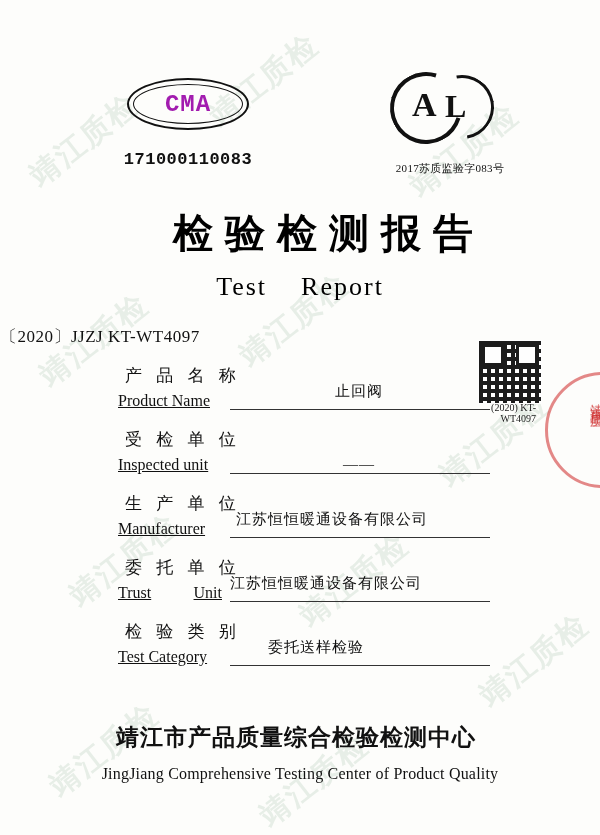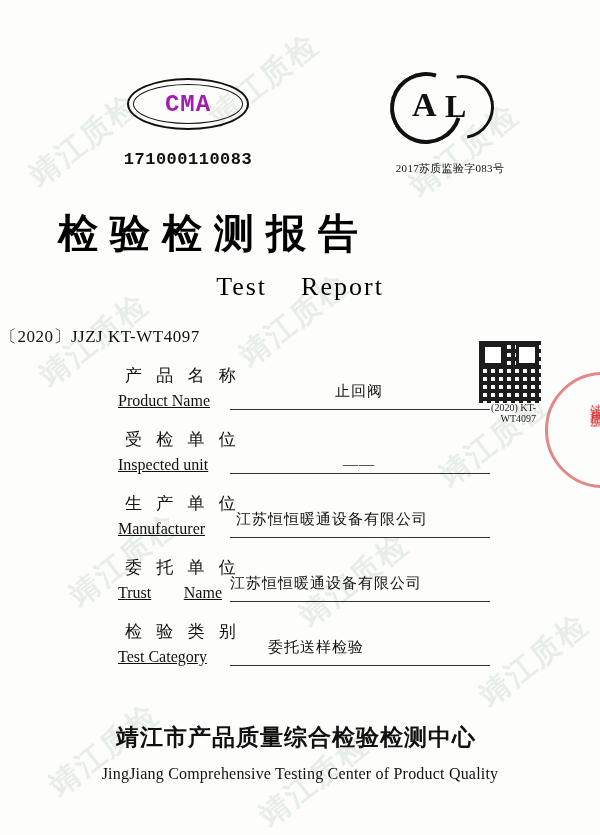--- a/index.html
+++ b/index.html
@@ -152,20 +152,21 @@
     font-size: 11px;
     letter-spacing: 0.3px;
   }
 
   
   .title-cn {
     position: absolute;
     top: 206px;
     left: 0;
     right: 0;
+    text-align: center;
     font-family: "Liberation Serif", serif;
     font-weight: bold;
     font-size: 40px;
     letter-spacing: 12px;
     text-indent: 12px;
     color: #000;
     margin-left: 46px;
   }
   .title-en {
     position: absolute;
@@ -418,21 +419,21 @@
       </div>
       <div class="f-value" style="left:118px;">江苏恒恒暖通设备有限公司</div>
       <div class="f-line"></div>
     </div>
 
     <div class="field-row">
       <div class="f-label">
         <div class="f-cn">委 托 单 位</div>
         <div class="f-en spread">
           <span>Trust</span>
-          <span>Name</span>
+          <span>Unit</span>
         </div>
       </div>
       <div class="f-value" style="left:112px;">江苏恒恒暖通设备有限公司</div>
       <div class="f-line"></div>
     </div>
 
     <div class="field-row">
       <div class="f-label">
         <div class="f-cn">检 验 类 别</div>
         <div class="f-en">Test Category</div>

